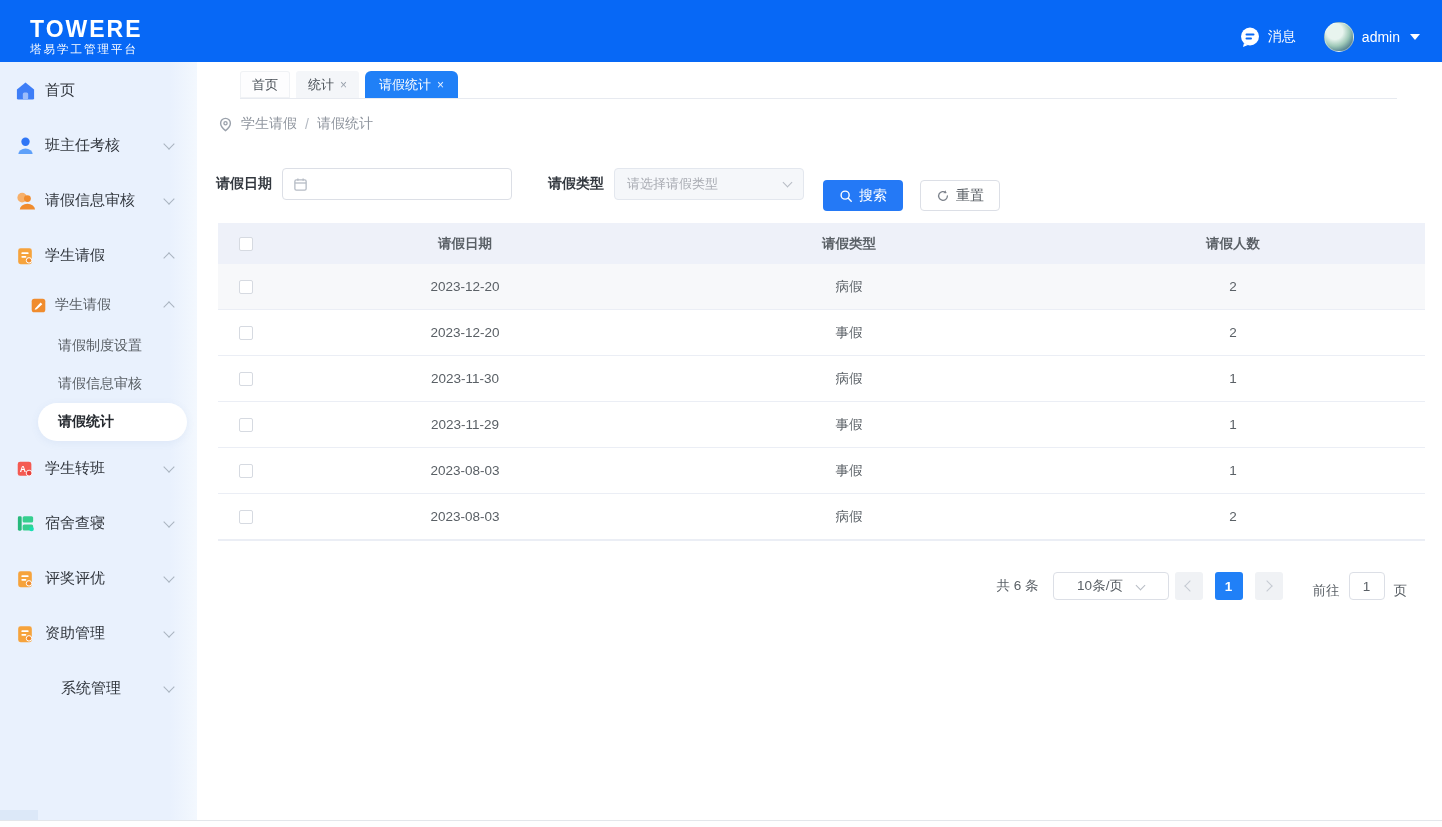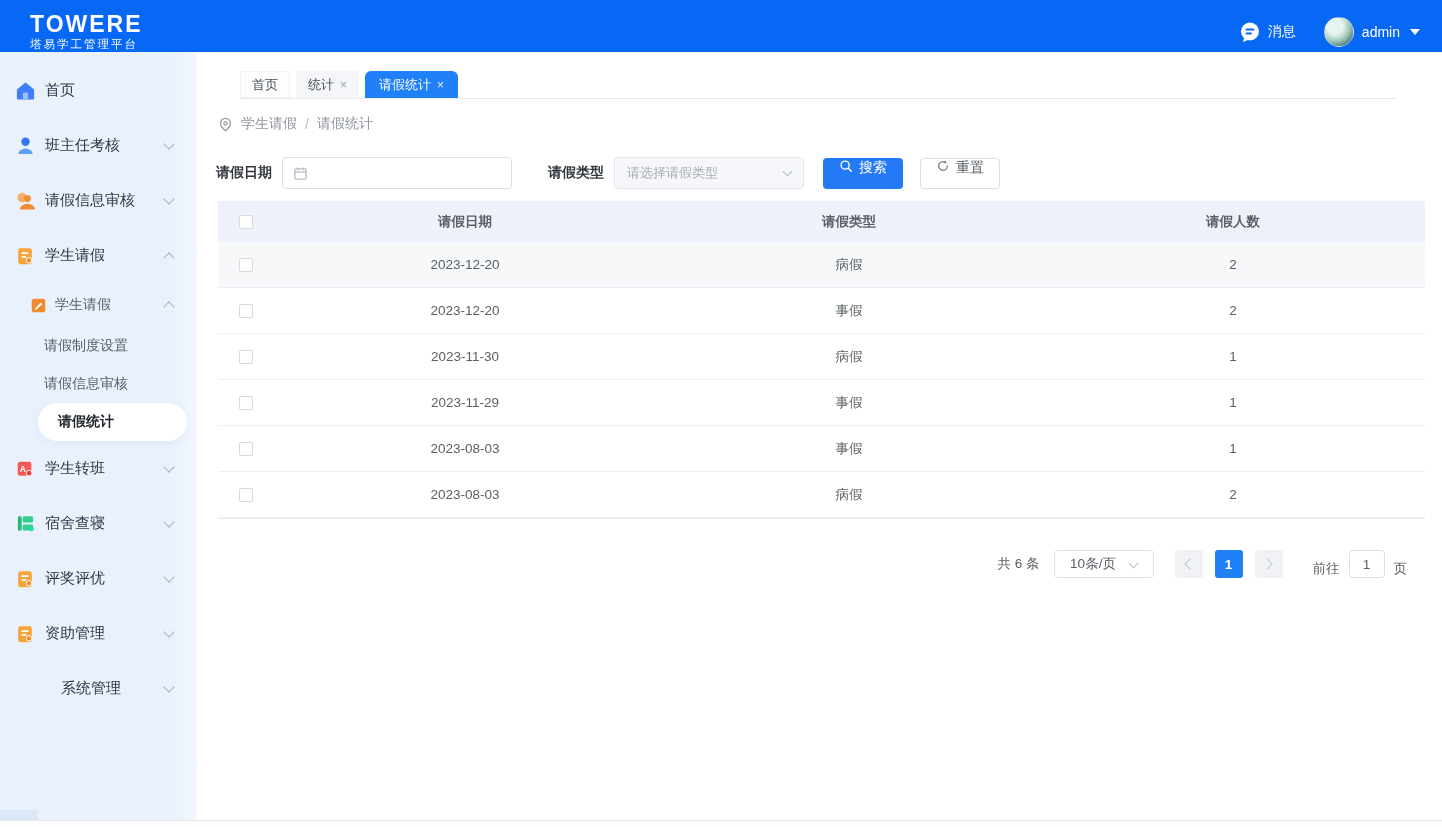--- a/index.html
+++ b/index.html
@@ -1,42 +1,42 @@
 <!DOCTYPE html>
 <html><head>
 <meta charset="utf-8">
 <title>塔易学工管理平台</title>
 <style>
   * { margin:0; padding:0; box-sizing:border-box; }
   html,body { width:1442px; height:827px; overflow:hidden;
     font-family:"Liberation Sans","DejaVu Sans",sans-serif; background:#fff; }
 
   
-  .header { position:absolute; top:0; left:0; width:1442px; height:52px;
+  .header { position:absolute; top:0; left:0; width:1442px; height:62px;
     background:#0768f6; display:flex; align-items:center; justify-content:space-between;
     padding:12px 22px 0 30px; z-index:30; }
   .logo { display:flex; flex-direction:column; line-height:1; cursor:pointer; }
   .logo-title { color:#fff; font-weight:bold; font-size:23px; letter-spacing:2px; font-style:normal; }
   .logo-sub { color:#fff; font-size:11.5px; margin-top:3px; letter-spacing:2px; }
   .header-right { display:flex; gap:28px; }
   .msg-btn { display:flex; align-items:center; gap:7px; color:#fff; font-size:14px; cursor:pointer; }
   .user-btn { display:flex; align-items:center; gap:8px; color:#fff; font-size:14px; cursor:pointer; }
   .avatar { width:30px; height:30px; border-radius:50%;
     background:radial-gradient(circle at 35% 30%, #e8f4ee 0 30%, #9fc9b8 55%, #4d7a8a 80%, #27404e 100%);
     border:1px solid rgba(255,255,255,.4); }
   .caret-down { width:0; height:0; border-left:5px solid transparent; border-right:5px solid transparent;
     border-top:6px solid #fff; margin-left:2px; }
 
   
   .sidebar { position:absolute; top:50px; left:0; width:197px; height:770px;
     background:linear-gradient(to right, #e9f1fd 0%, #e9f1fd 86%, #f3f8fe 100%);
     padding-top:13px; z-index:20; }
   .mi { display:flex; align-items:center; height:55px; padding:0 14px; cursor:pointer; position:relative; }
   .mi-sub1 { height:44px; padding-left:30px; }
-  .mi-sub2 { height:38px; padding-left:44px; }
+  .mi-sub2 { height:38px; padding-left:58px; }
   .mi-icon { width:22px; height:22px; display:inline-flex; align-items:center; justify-content:center;
     margin-right:9px; flex:none; }
   .mi-icon-sm { width:17px; height:17px; margin-right:8px; }
   .mi-label { font-size:15px; color:#32373e; }
   .mi-sub1 .mi-label { font-size:14px; color:#5a6066; }
   .mi-sub2 .mi-label { font-size:14px; color:#5a6066; }
   .mi-active { background:#fff; border-radius:20px; margin:0 10px 0 38px; padding-left:20px;
     height:38px; box-shadow:0 2px 8px rgba(80,120,180,.08); }
   .mi-active .mi-label { color:#24282e; font-weight:bold; }
   .chev { position:absolute; right:24px; width:8px; height:8px;
@@ -67,22 +67,22 @@
   .f-label { font-size:14px; font-weight:bold; color:#32373e; margin-right:10px; }
   .date-input { width:230px; height:32px; border:1px solid #dcdfe6; border-radius:4px;
     background:#fff; display:flex; align-items:center; padding:0 10px; cursor:text; }
   .sel { width:190px; height:32px; border:1px solid #e3e7ee; border-radius:4px;
     background:#f5f7fa; display:flex; align-items:center; justify-content:space-between;
     padding:0 12px; margin-left:0; cursor:pointer; }
   .sel-ph { font-size:13px; color:#a8abb2; }
   .sel-chev { width:7px; height:7px; border-right:1.4px solid #b7bcc4; border-bottom:1.4px solid #b7bcc4;
     transform:rotate(45deg); margin-top:-3px; }
   .gap1 { width:36px; } .gap3 { width:19px; } .gap4 { width:17px; }
-  .btn { height:31px; border-radius:4px; display:inline-flex; align-items:flex-start; gap:6px;
-    font-size:14px; padding:0 15px; cursor:pointer; border:1px solid transparent; }
+  .btn { height:31px; border-radius:4px; display:inline-flex; align-items:center; gap:6px;
+    font-size:14px; padding:0 15px; cursor:pointer; border:1px solid transparent;margin-top:23px; }
   .btn-primary { background:#2479f6; color:#fff; }
   .btn-plain { background:#fff; color:#5a6066; border-color:#dcdfe6; }
 
   
   .toolbar { margin:20px 17px 0 21px; display:flex; align-items:center; justify-content:space-between; }
   .btn-export { height:27px; background:#fdf3e6; border:1px solid #f5d9a8; color:#e6a23c;
     border-radius:4px; display:inline-flex; align-items:center; gap:6px; font-size:13px; padding:0 13px; cursor:pointer; }
   .tool-circles { display:flex; gap:11px; }
   .circle-btn { width:26px; height:26px; border-radius:50%; border:1px solid #e2e5ea; background:#fff;
     display:flex; align-items:center; justify-content:center; cursor:pointer; }
@@ -96,22 +96,22 @@
   .trow-hover { background:#f7f8fa; }
   .td { font-size:13.5px; color:#5a6066; text-align:center; }
   .td-check { width:55px; display:flex; justify-content:center; }
   .td-col { flex:1; }
   .checkbox { width:14px; height:14px; background:#fff; border:1px solid #d6dae1; border-radius:2px; cursor:pointer; }
 
   
   .pagination { margin:31px 35px 0 0; display:flex; align-items:center; justify-content:flex-end;
     gap:0; font-size:13.5px; color:#5a6066; }
   .pg-total { margin-right:14px; }
-  .pg-size { width:100px; height:28px; border:1px solid #dcdfe6; border-radius:4px; background:#fff;
-    display:flex; align-items:center; justify-content:center; gap:14px; cursor:pointer; margin-right:21px; }
+  .pg-size { width:116px; height:28px; border:1px solid #dcdfe6; border-radius:4px; background:#fff;
+    display:flex; align-items:center; justify-content:center; gap:14px; cursor:pointer; margin-right:6px; }
   .pg-size .sel-chev { margin-top:-2px; }
   .pg-btn { width:28px; height:28px; background:#f0f2f5; border-radius:3px; display:flex;
     align-items:center; justify-content:center; cursor:pointer; margin-right:12px; }
   .pg-chev { width:8px; height:8px; border-right:1.6px solid #c5cad2; border-bottom:1.6px solid #c5cad2; }
   .pg-chev-left { transform:rotate(135deg); margin-left:3px; }
   .pg-chev-right { transform:rotate(-45deg); margin-right:3px; }
   .pg-page { width:28px; height:28px; background:#2080f7; color:#fff; border-radius:3px;
     display:flex; align-items:center; justify-content:center; font-weight:bold; cursor:pointer; margin-right:12px; }
   .pg-goto { display:flex; align-items:flex-end; gap:9px; margin-left:18px; }
   .pg-input { width:36px; height:28px; border:1px solid #dcdfe6; border-radius:4px; text-align:center;

